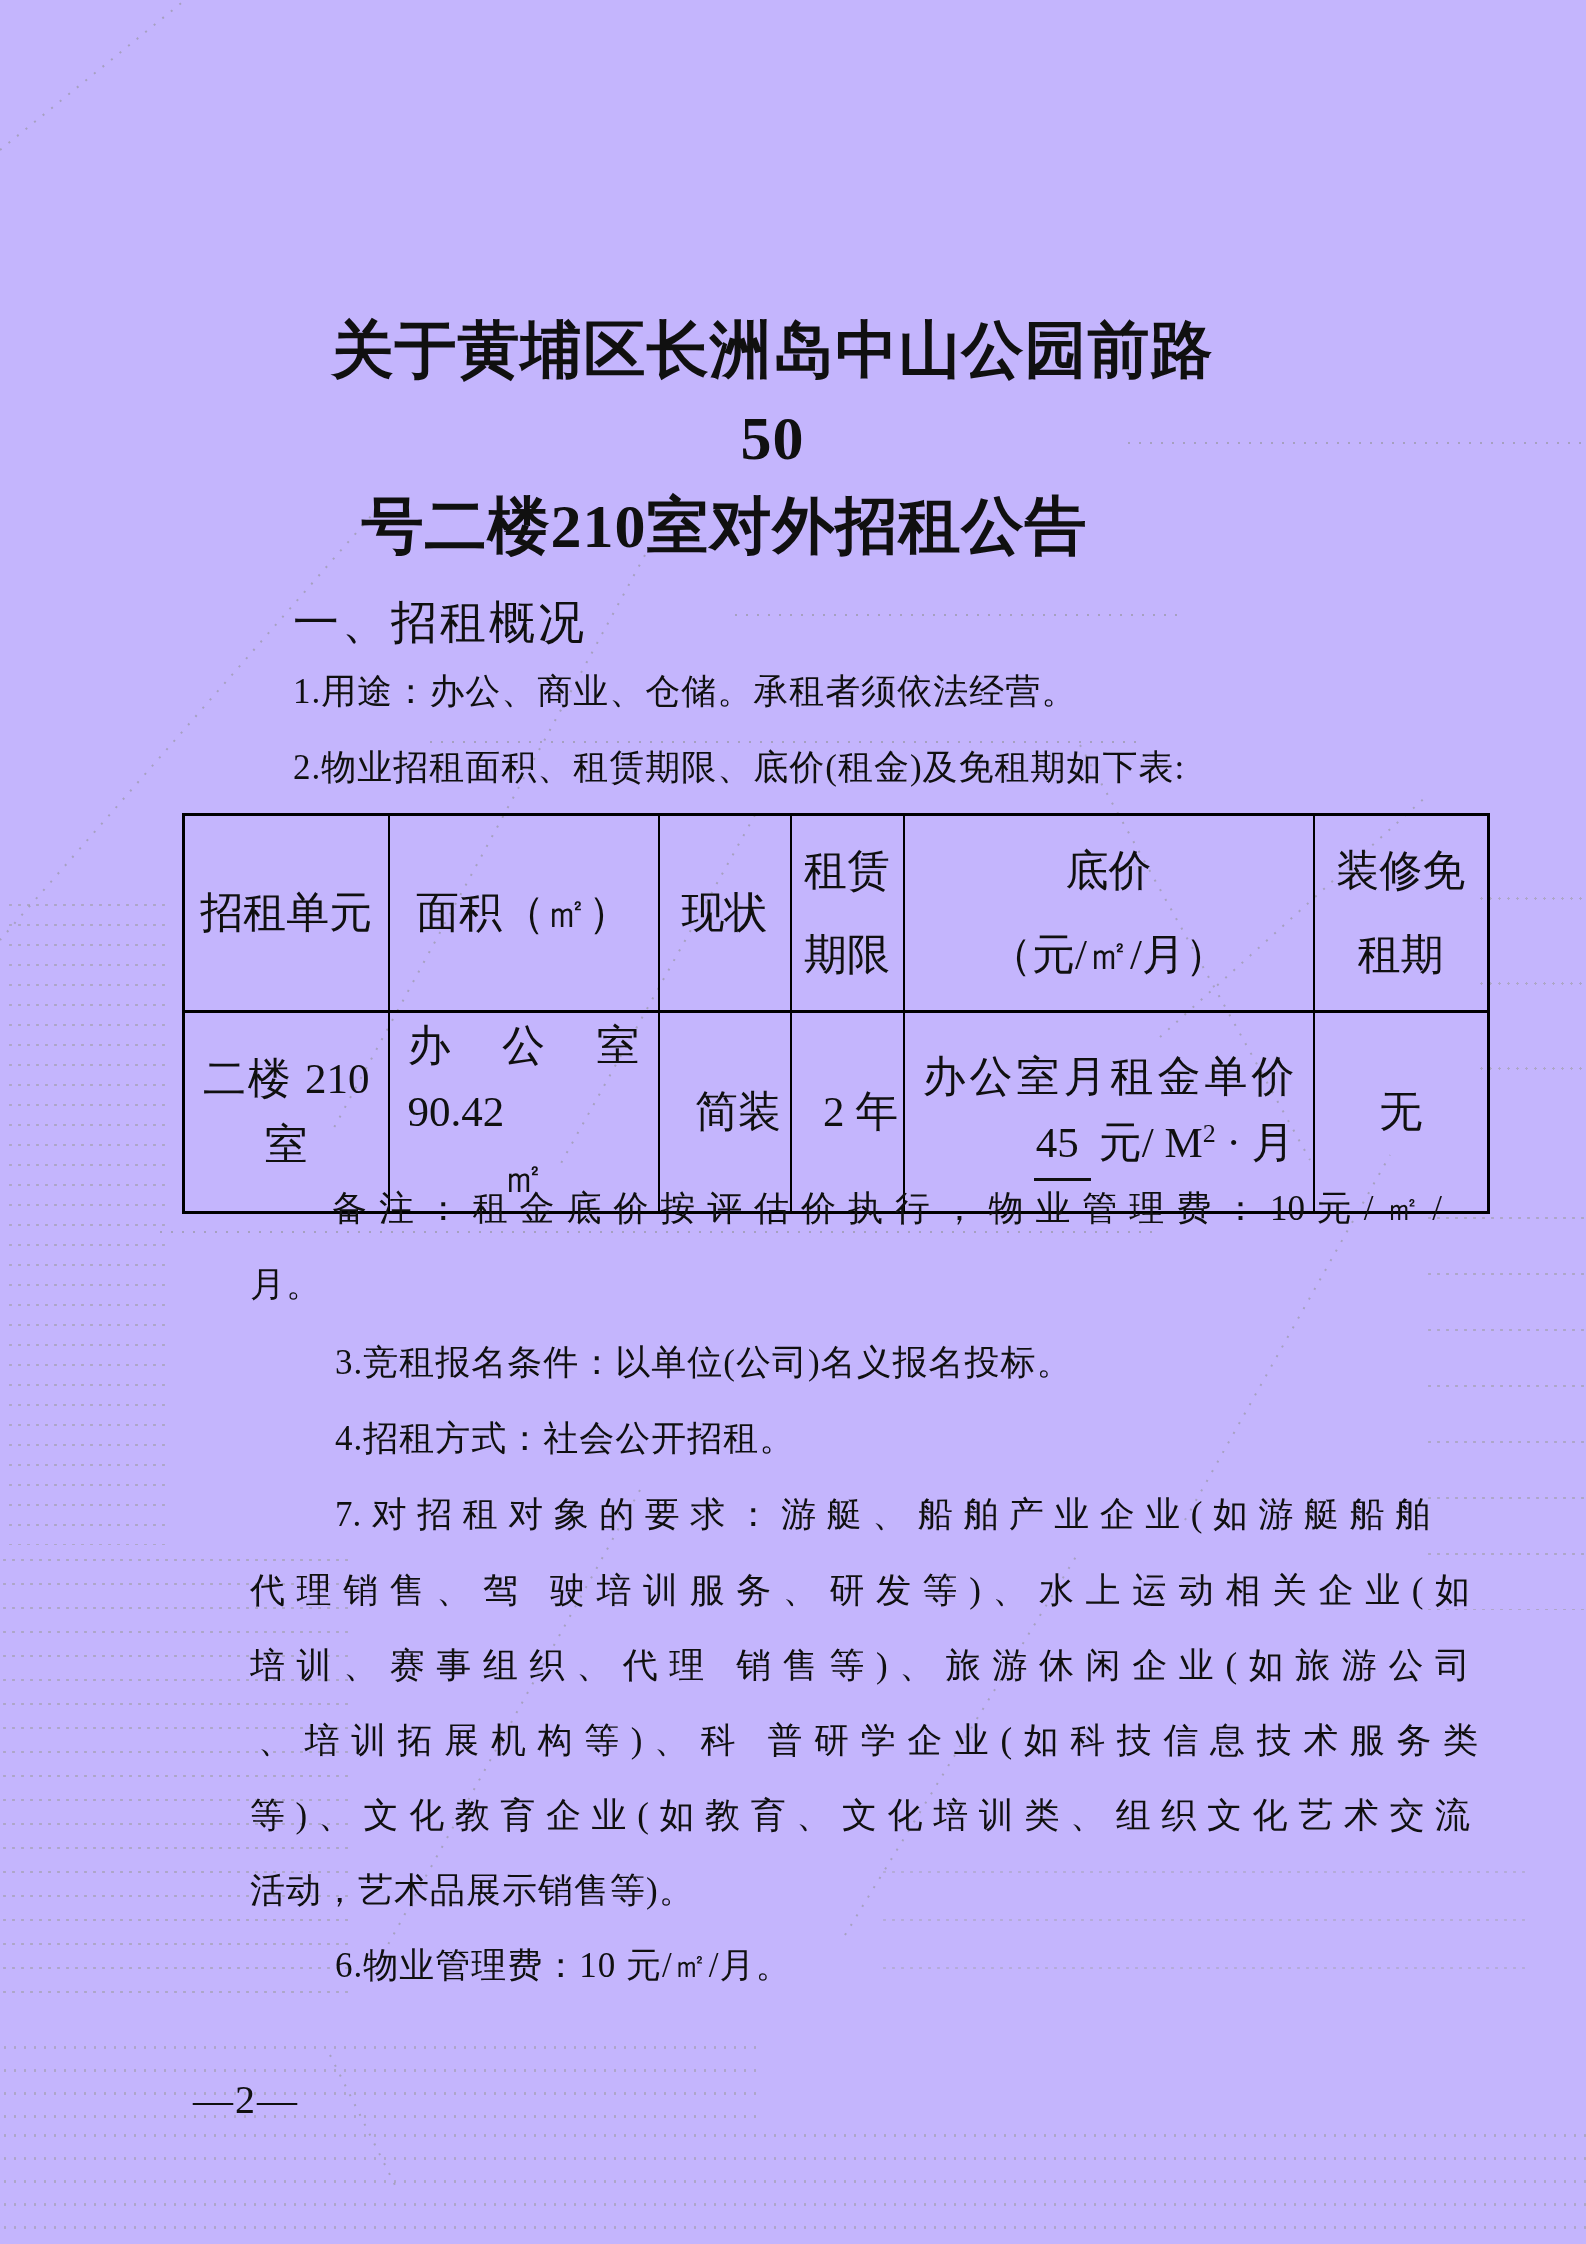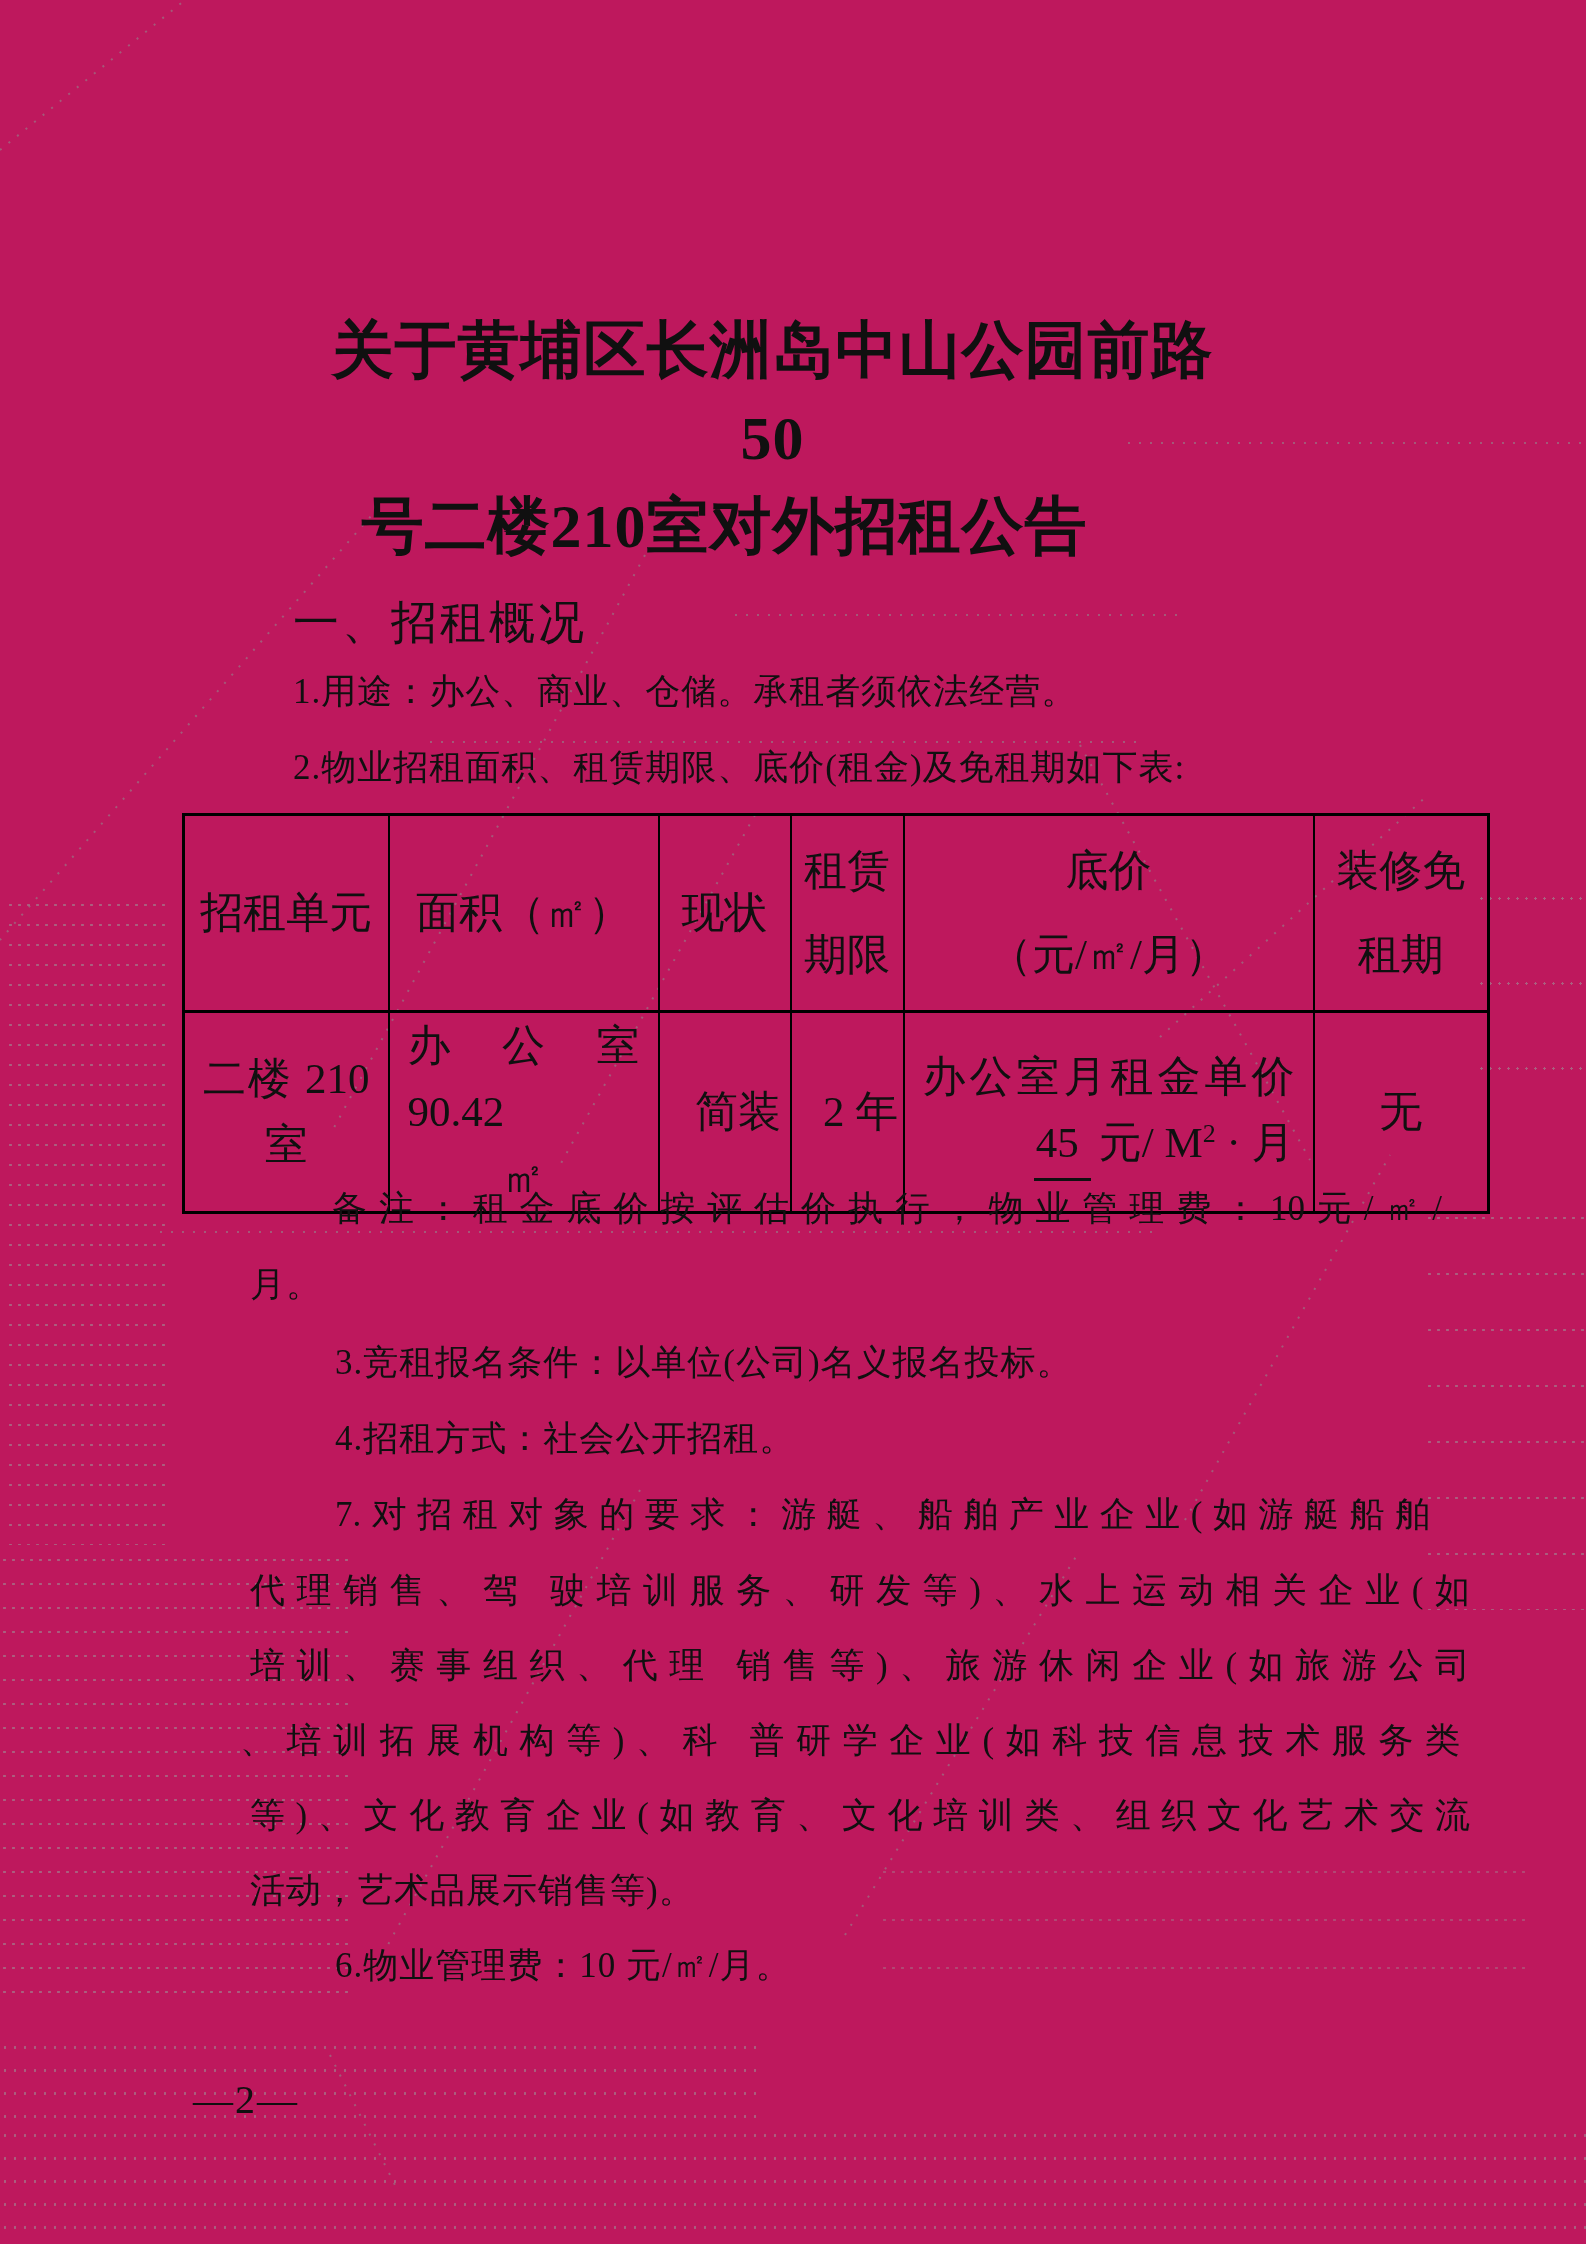--- a/index.html
+++ b/index.html
@@ -1,31 +1,31 @@
 <!DOCTYPE html>
 <html><head>
 <meta charset="utf-8">
 <style>
   html,body{margin:0;padding:0;background:#ffffff;}
-  .page{position:relative;width:1586px;height:2244px;background:#be185d;color:#101010;
+  .page{position:relative;width:1586px;height:2244px;background:#c4b5fd;color:#101010;
         font-family:"Liberation Serif",serif;overflow:hidden;}
   
   .ln{position:absolute;font-size:35px;line-height:58px;letter-spacing:1px;white-space:nowrap;}
   .fill{white-space:normal;letter-spacing:0;text-align:justify;text-align-last:justify;}
   .w1095{width:1095px}.w1110{width:1110px}.w1220{width:1220px}
   .ln-p1{left:293px;top:663px}
   .ln-p2{left:293px;top:739px}
   .ln-note1{left:332px;top:1180px}
   .ln-note2{left:250px;top:1256px}
   .ln-p3{left:335px;top:1334px}
   .ln-p4{left:335px;top:1410px}
   .ln-p5a{left:335px;top:1486px}
   .ln-p5b{left:250px;top:1562px}
   .ln-p5c{left:250px;top:1637px}
-  .ln-p5d{left:240px;top:1712px}
+  .ln-p5d{left:258px;top:1712px}
   .ln-p5e{left:250px;top:1787px}
   .ln-p5f{left:250px;top:1862px}
   .ln-p6{left:335px;top:1937px}
   .ln-p7{left:335px;top:2012px}
   
   .title{position:absolute;left:300px;top:306px;width:945px;text-align:center;
          font-weight:bold;font-size:62px;line-height:88px;letter-spacing:1px;}
   .title .t2{transform:translateX(-48px);}
   .h1{position:absolute;left:293px;top:592px;font-size:46px;font-weight:normal;
       font-family:"Liberation Sans",sans-serif;letter-spacing:3px;}

